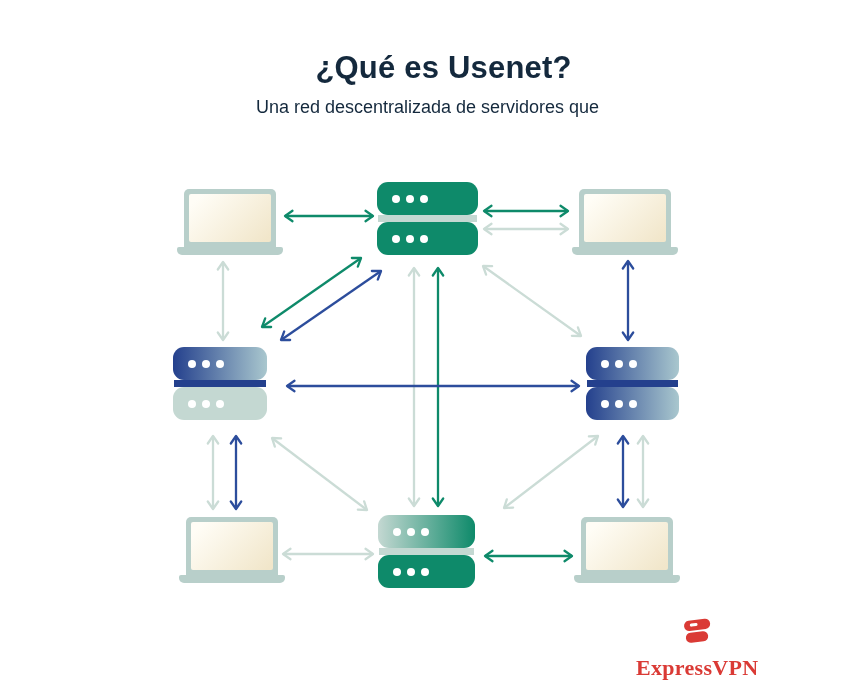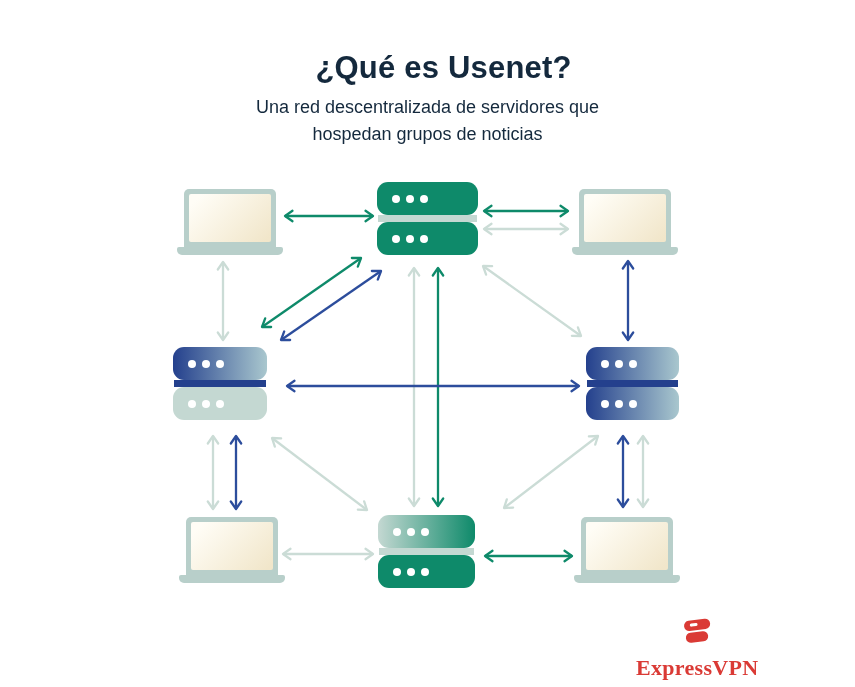--- a/index.html
+++ b/index.html
@@ -70,21 +70,20 @@
 </style>
 </head>
 <body>
 
 <div class="canvas">
 
   <h1 class="page-title">¿Qué es Usenet?</h1>
 
   <p class="subtitle">
     <span>Una red descentralizada de servidores que</span>
-    <span>hospedan grupos de noticias</span>
   </p>
 
   <svg class="net" width="855" height="687" viewBox="0 0 855 687">
       <defs>
         <marker id="ah-green" viewBox="-10 -10 20 20" markerWidth="20" markerHeight="20" markerUnits="userSpaceOnUse" refX="0" refY="0" orient="auto-start-reverse">
           <path d="M -7.5 -5.2 L 0 0 L -7.5 5.2" fill="none" stroke="#0e8a6a" stroke-width="2.3" stroke-linecap="round" stroke-linejoin="round"></path>
         </marker>
         <marker id="ah-pale" viewBox="-10 -10 20 20" markerWidth="20" markerHeight="20" markerUnits="userSpaceOnUse" refX="0" refY="0" orient="auto-start-reverse">
           <path d="M -7.5 -5.2 L 0 0 L -7.5 5.2" fill="none" stroke="#cbdcd6" stroke-width="2.3" stroke-linecap="round" stroke-linejoin="round"></path>
         </marker>

